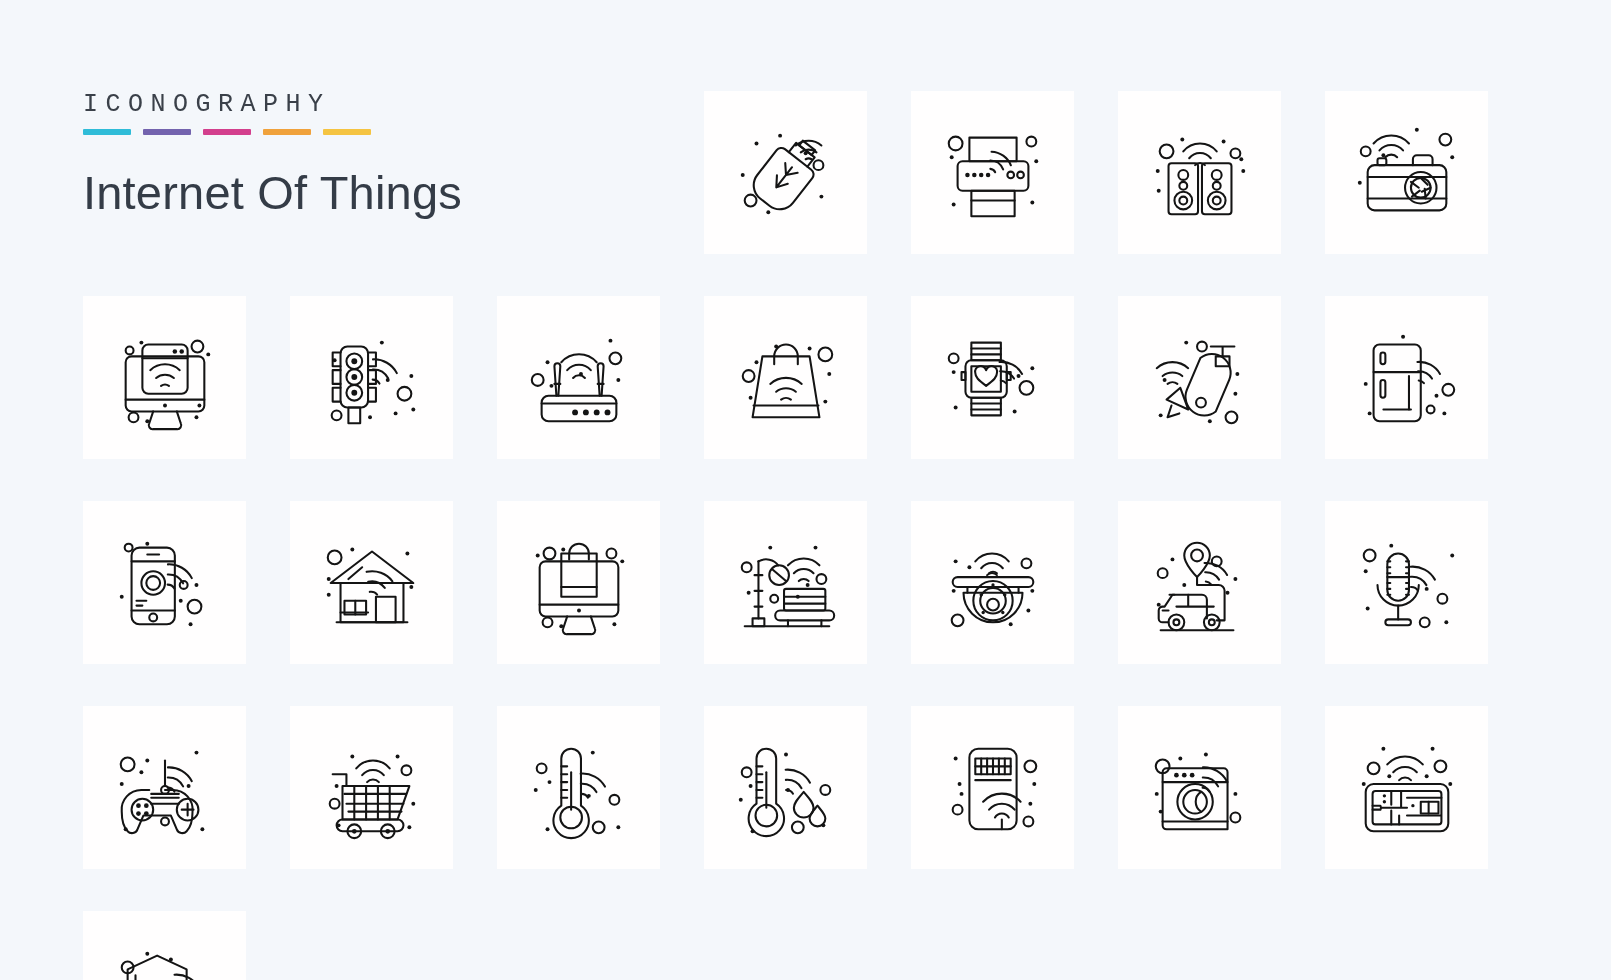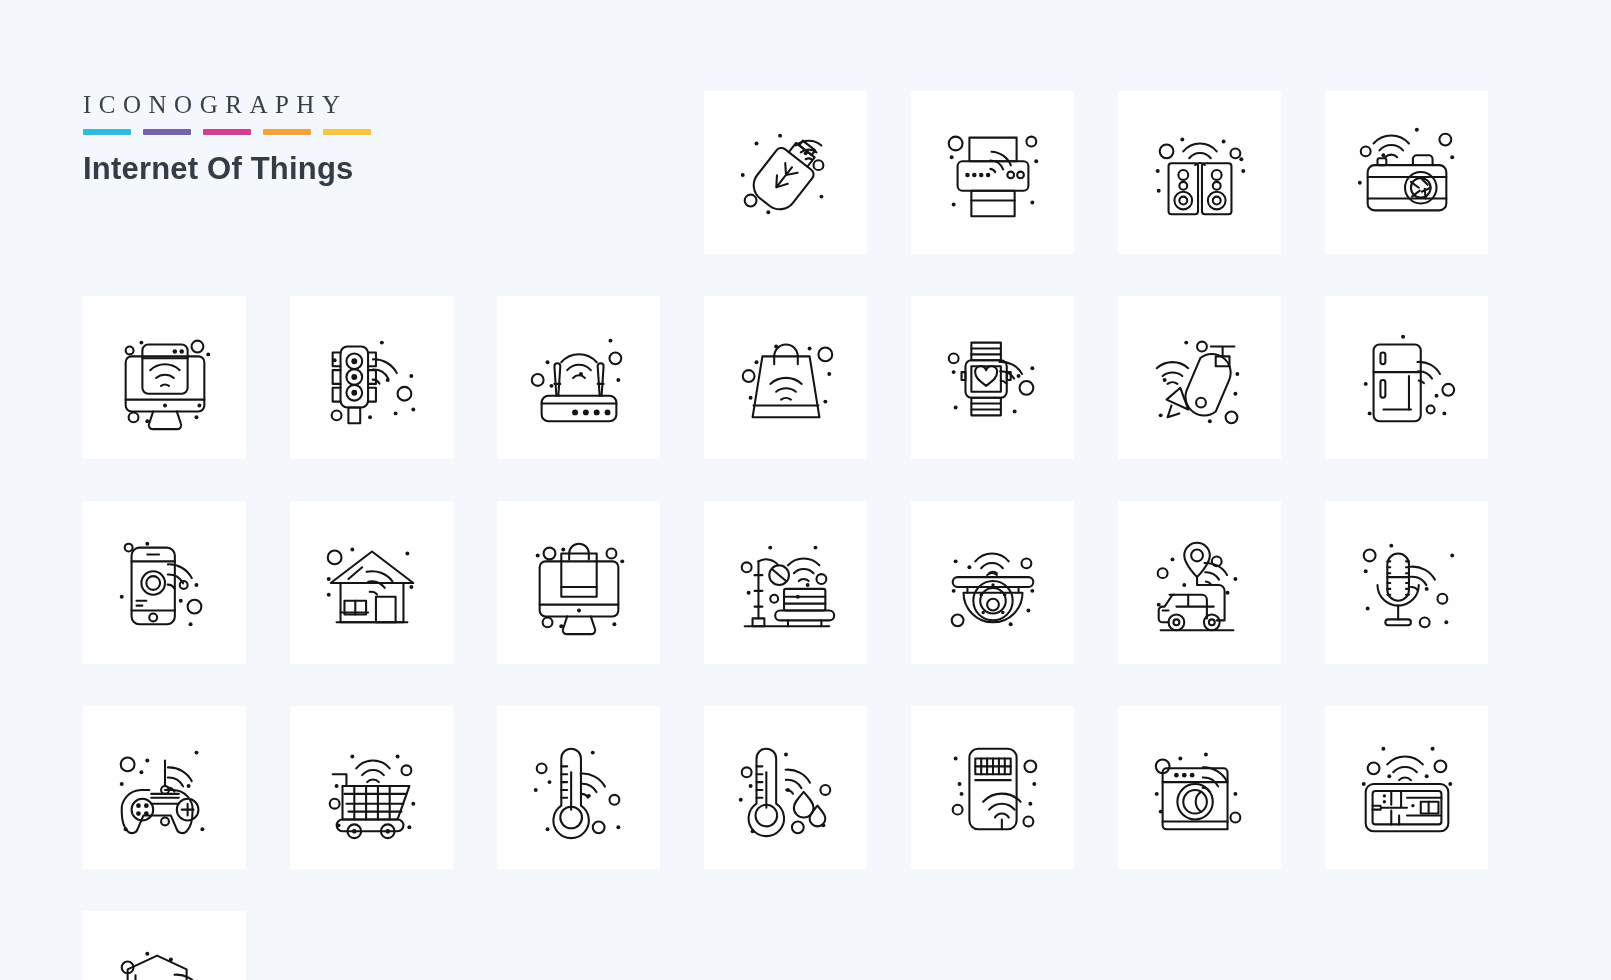--- a/index.html
+++ b/index.html
@@ -15,43 +15,43 @@
     position: relative;
   }
 
   
   #header {
     position: absolute;
     left: 83px;
     top: 92px;
   }
   #kicker {
-    font-family: Liberation Serif, serif;
+    font-family: Liberation Mono, monospace;
     font-size: 25px;
     font-weight: 400;
     letter-spacing: 7.5px;
     color: #3a4049;
     line-height: 1;
     white-space: nowrap;
   }
   #rule-row {
     display: flex;
     gap: 12px;
     margin-top: 12px;
   }
   .rule {
     width: 48px;
     height: 6px;
     border-radius: 1px;
   }
   #brand-title {
-    margin-top: 16px;
+    margin-top: 30px;
     font-family: "Liberation Sans", sans-serif;
-    font-size: 31px;
-    font-weight: bold;
+    font-size: 47px;
+    font-weight: normal;
     color: #343c47;
     letter-spacing: 0.2px;
     white-space: nowrap;
   }
 
   
   #icon-grid {
     position: absolute;
     left: 83px;
     top: 91px;

